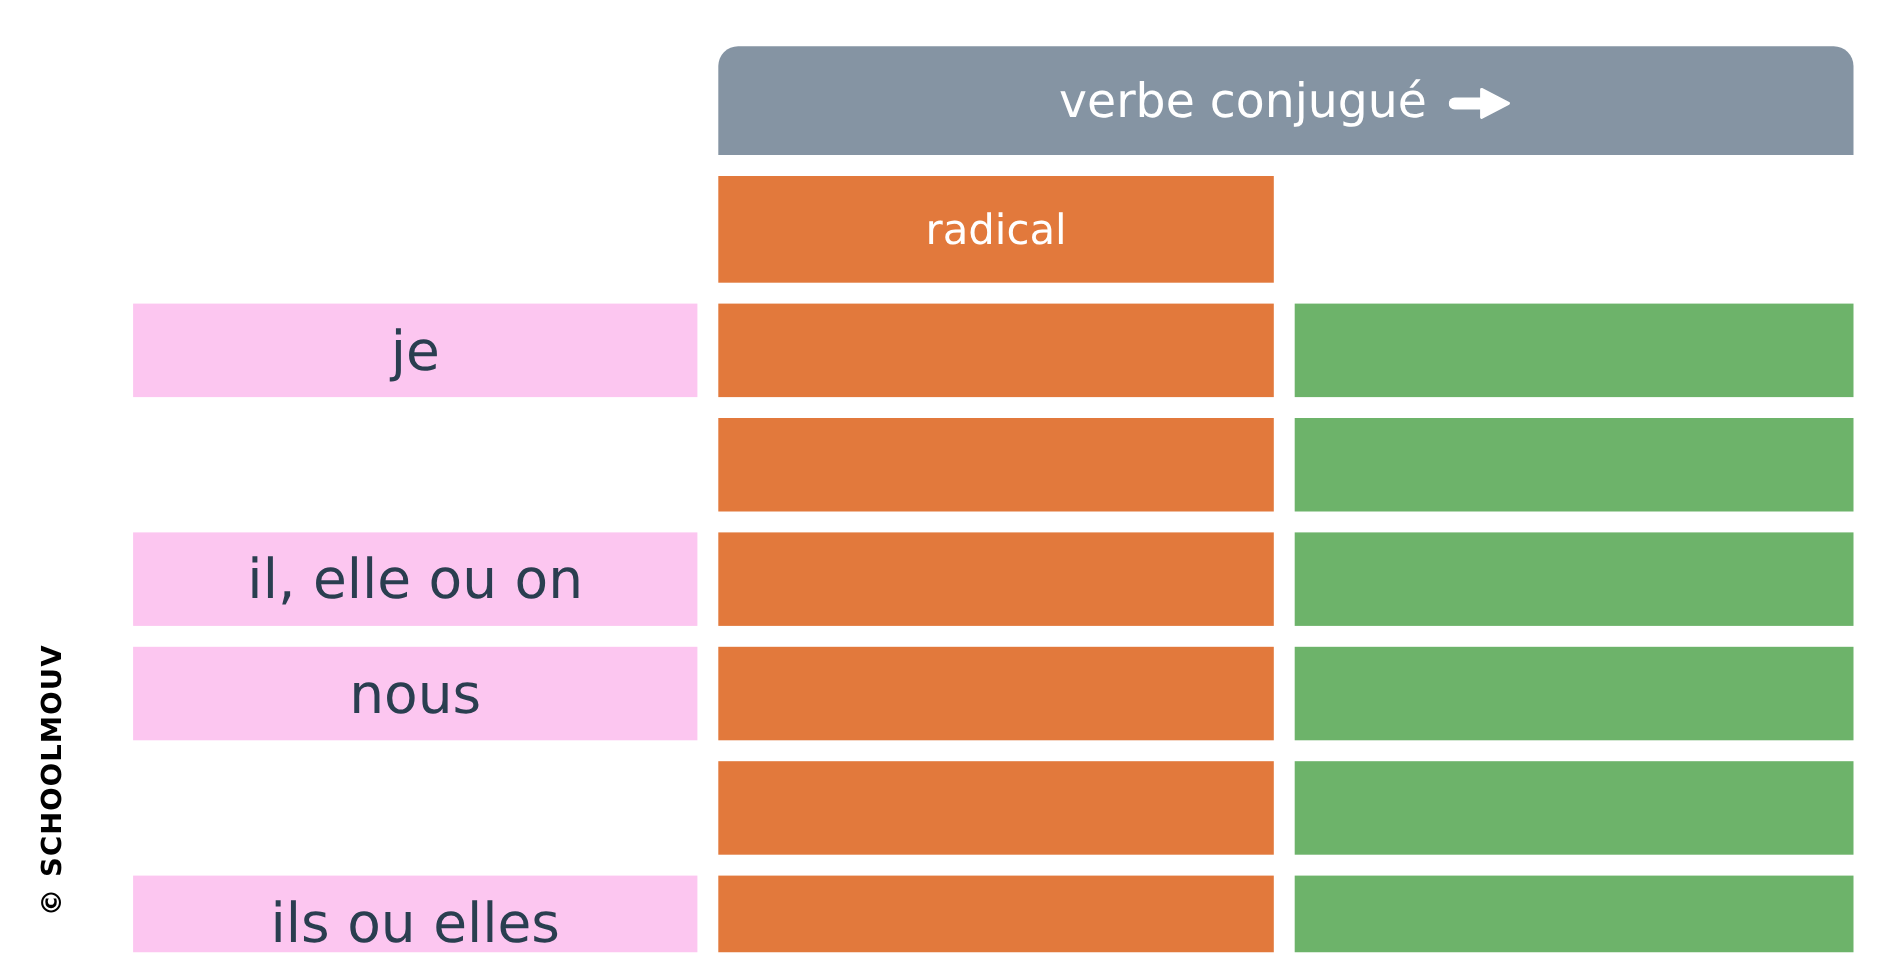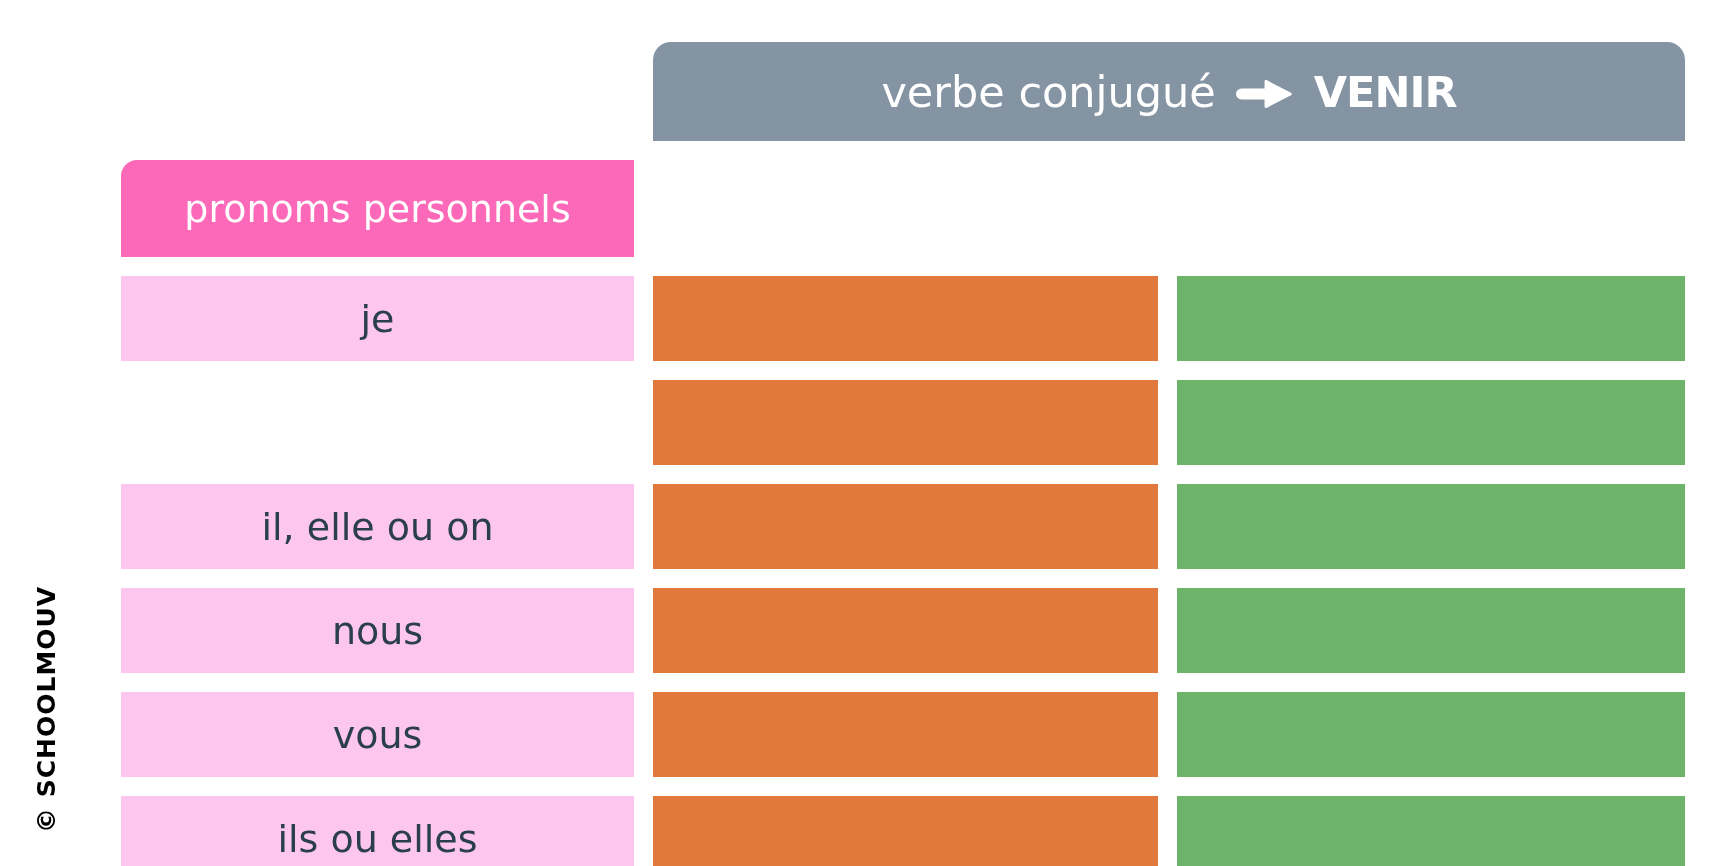--- a/index.html
+++ b/index.html
@@ -61,59 +61,57 @@
     font-size: 38px;
   }
   .hdr-pronouns   { grid-area: 2 / 1; background: var(--pronoun_header_bg, #FC69B9); border-radius: 16px 0 0 0; }
   .hdr-radical    { grid-area: 2 / 2; background: var(--radical_bg, #E2793C); }
   .hdr-terminaisons { grid-area: 2 / 3; background: var(--terminaison_bg, #6DB36A); }
 
   .cell {
     display: flex;
     align-items: center;
     justify-content: center;
-    font-size: 38px;
+    font-size: 50px;
   }
   .cell-pronoun     { background: var(--pronoun_cell_bg, #FCC6F0); color: var(--cell_text, #2A3E50); }
   .cell-radical     { background: var(--radical_bg, #E2793C); color: var(--header_text, #fff); }
   .cell-terminaison { background: var(--terminaison_bg, #6DB36A); color: var(--header_text, #fff); }
 </style>
 </head>
 <body>
 
 <div class="canvas">
 
   <div class="watermark">© SCHOOLMOUV</div>
 
   <div class="conj-table">
 
     <div class="banner">
       <span>verbe conjugué</span>
       <svg class="arrow-icon" viewBox="0 0 64 36" aria-hidden="true">
         <path d="M6 18 H36" stroke="#ffffff" stroke-width="12" stroke-linecap="round" fill="none"></path>
         <path d="M33 4 L60 18 L33 32 Z" fill="#ffffff" stroke="#ffffff" stroke-width="3" stroke-linejoin="round"></path>
       </svg>
-      <span class="verb">VENIR</span>
     </div>
 
-    <div class="hdr hdr-pronouns">pronoms personnels</div>
 
+    <div class="hdr hdr-radical">radical</div>
 
 
   <div class="cell cell-pronoun" style="grid-area: 3 / 1;">je</div>
       <div class="cell cell-radical" style="grid-area: 3 / 2;"></div>
       <div class="cell cell-terminaison" style="grid-area: 3 / 3;"></div>
       <div class="cell cell-radical" style="grid-area: 4 / 2;"></div>
       <div class="cell cell-terminaison" style="grid-area: 4 / 3;"></div>
       <div class="cell cell-pronoun" style="grid-area: 5 / 1;">il, elle ou on</div>
       <div class="cell cell-radical" style="grid-area: 5 / 2;"></div>
       <div class="cell cell-terminaison" style="grid-area: 5 / 3;"></div>
       <div class="cell cell-pronoun" style="grid-area: 6 / 1;">nous</div>
       <div class="cell cell-radical" style="grid-area: 6 / 2;"></div>
       <div class="cell cell-terminaison" style="grid-area: 6 / 3;"></div>
-      <div class="cell cell-pronoun" style="grid-area: 7 / 1;">vous</div>
       <div class="cell cell-radical" style="grid-area: 7 / 2;"></div>
       <div class="cell cell-terminaison" style="grid-area: 7 / 3;"></div>
       <div class="cell cell-pronoun" style="grid-area: 8 / 1;">ils ou elles</div>
       <div class="cell cell-radical" style="grid-area: 8 / 2;"></div>
       <div class="cell cell-terminaison" style="grid-area: 8 / 3;"></div>
     </div>
 </div>
 
 </body></html>

